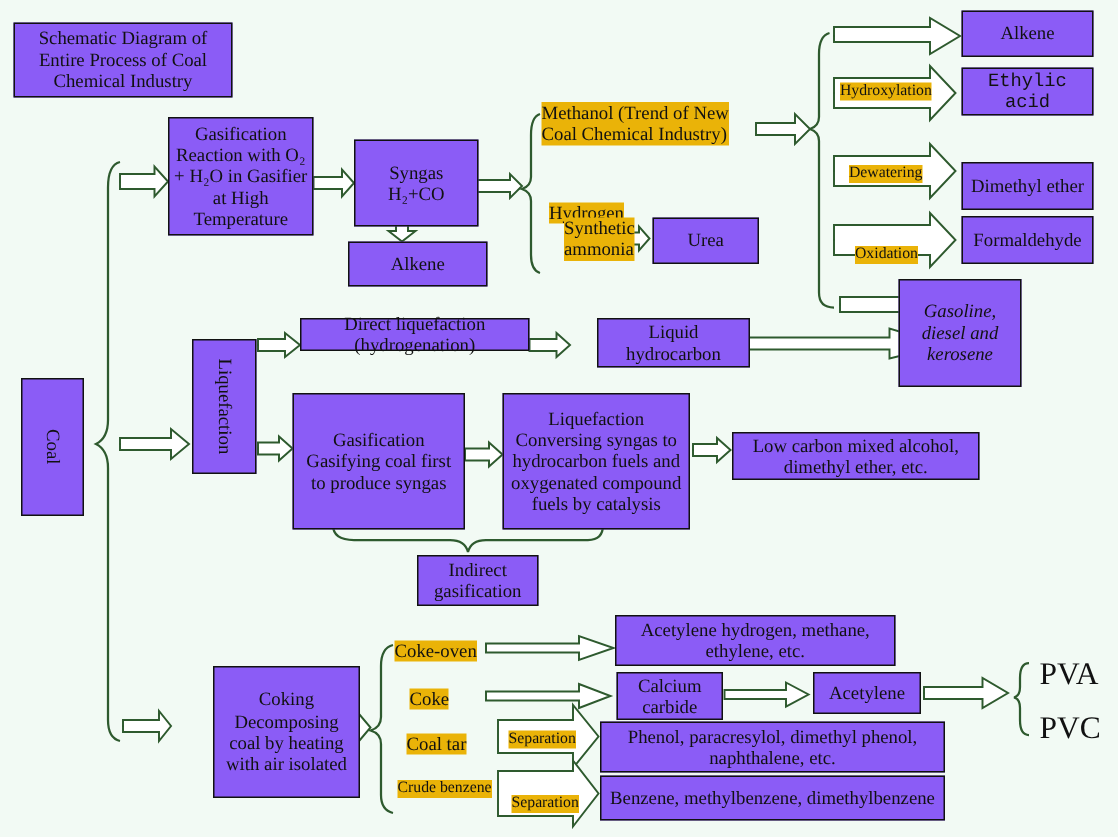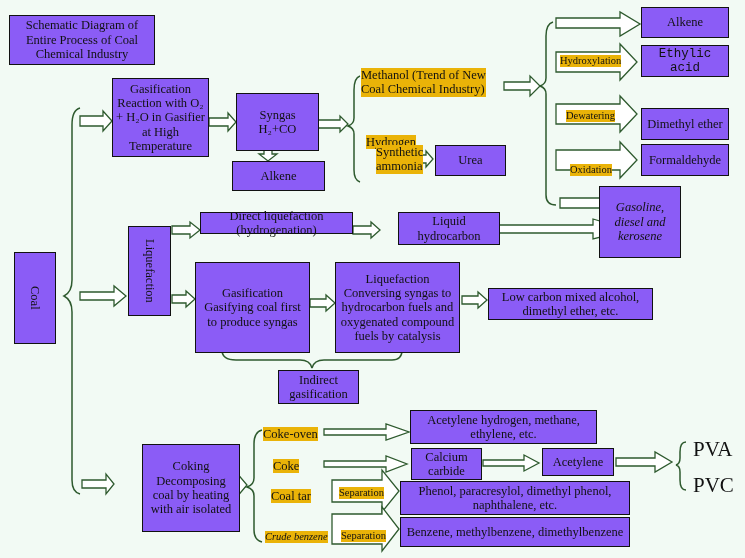--- a/index.html
+++ b/index.html
@@ -109,21 +109,21 @@
 <div class="box" style="left:278px;top:370px;width:81px;height:34px;">Indirect
 gasification</div>
 
 <div class="box" style="left:130px;top:444px;width:98px;height:88px;margin-left:12px;">Coking
 Decomposing
 coal by heating
 with air isolated</div>
 <div class="lbl" style="left:263px;top:427px;">Coke-oven</div>
 <div class="lbl" style="left:273px;top:459px;">Coke</div>
 <div class="lbl" style="left:271px;top:489px;">Coal tar</div>
-<div class="lbl small" style="left:265px;top:531px;font-style:italic;">Crude benzene</div>
+<div class="lbl small" style="left:265px;top:520px;">Crude benzene</div>
 
 <div class="box" style="left:410px;top:410px;width:187px;height:34px;">Acetylene hydrogen, methane,
 ethylene, etc.</div>
 <div class="box" style="left:411px;top:448px;width:71px;height:32px;">Calcium
 carbide</div>
 <div class="box" style="left:542px;top:448px;width:72px;height:28px;">Acetylene</div>
 <div class="lbl small" style="left:339px;top:487px;">Separation</div>
 <div class="box" style="left:400px;top:481px;width:230px;height:34px;">Phenol, paracresylol, dimethyl phenol,
 naphthalene, etc.</div>
 <div class="lbl small" style="left:341px;top:530px;">Separation</div>

